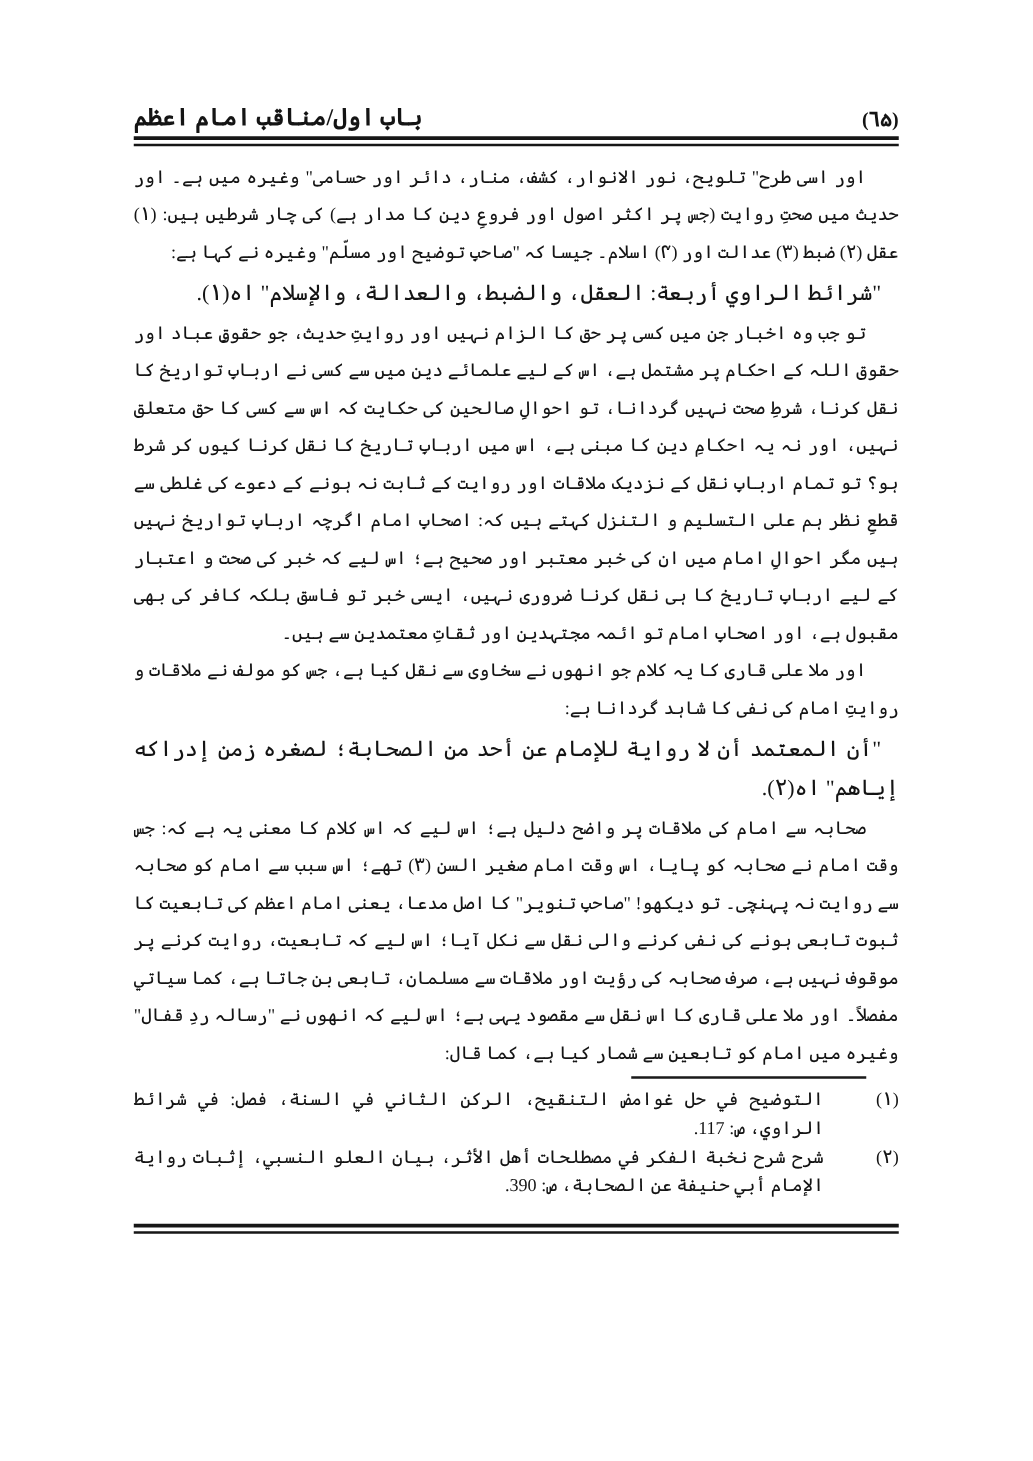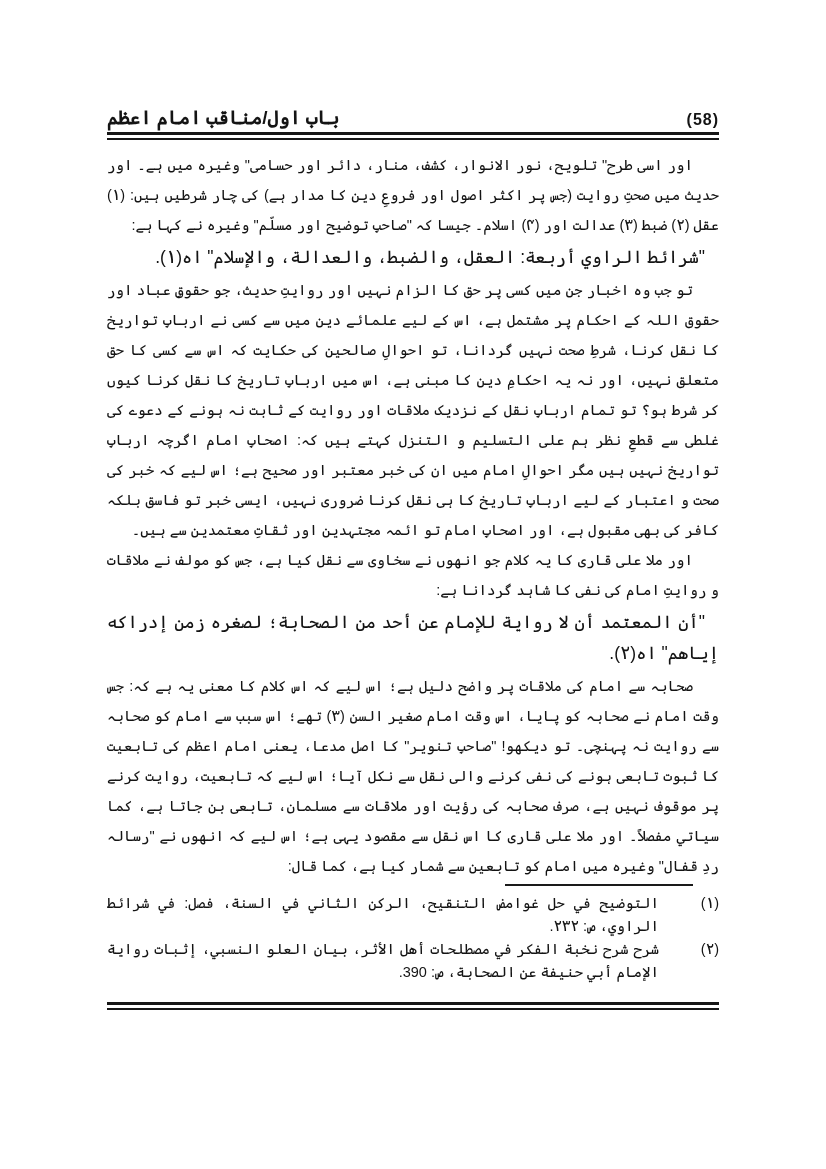--- a/index.html
+++ b/index.html
@@ -1,24 +1,24 @@
 <!DOCTYPE html>
 <html lang="ur" dir="ltr"><head>
 <meta charset="utf-8">
 <style>
   html,body{margin:0;padding:0;background:#e8e8e8;}
   .page{
     position:relative;
     width:826px;height:1169px;
     background:#ffffff;
-    font-family:Liberation Sans, sans-serif;
+    font-family:Liberation Serif, serif;
     color:#141414;
     overflow:hidden;
     box-sizing:border-box;
-    padding-top:95px;
+    padding-top:72px;
   }
   .content{width:612px;margin:0 auto;}
   
   .page-header{
     display:flex;
     flex-direction:row-reverse;
     justify-content:space-between;
     align-items:flex-end;
     direction:rtl;
     height:34px;
@@ -94,41 +94,41 @@
   .bottom-rule{margin-top:14px;}
 </style>
 </head>
 <body>
 
 <div class="page">
   <div class="content">
 
     <header class="page-header">
       <span class="chapter-title">باب اول/مناقب امام اعظم</span>
-      <span class="page-number">(58)</span>
+      <span class="page-number">(۶۵)</span>
     </header>
 
     <div class="double-rule"></div>
 
     <main class="body-text">
       <p class="urdu-para">اور اسی طرح" تلویح، نور الانوار، کشف، منار، دائر اور حسامی" وغیرہ میں ہے۔ اور حدیث میں صحتِ روایت (جس پر اکثر اصول اور فروعِ دین کا مدار ہے) کی چار شرطیں ہیں: (۱) عقل (۲) ضبط (۳) عدالت اور (۴) اسلام۔ جیسا کہ "صاحبِ توضیح اور مسلّم" وغیرہ نے کہا ہے:</p>
       <p class="arabic-quote">"شرائط الراوي أربعة: العقل، والضبط، والعدالة، والإسلام" اه(۱).</p>
       <p class="urdu-para">تو جب وہ اخبار جن میں کسی پر حق کا الزام نہیں اور روایتِ حدیث، جو حقوقِ عباد اور حقوق اللہ کے احکام پر مشتمل ہے، اس کے لیے علمائے دین میں سے کسی نے اربابِ تواریخ کا نقل کرنا، شرطِ صحت نہیں گردانا، تو احوالِ صالحین کی حکایت کہ اس سے کسی کا حق متعلق نہیں، اور نہ یہ احکامِ دین کا مبنی ہے، اس میں اربابِ تاریخ کا نقل کرنا کیوں کر شرط ہو؟ تو تمام اربابِ نقل کے نزدیک ملاقات اور روایت کے ثابت نہ ہونے کے دعوے کی غلطی سے قطعِ نظر ہم علی التسلیم و التنزل کہتے ہیں کہ: اصحابِ امام اگرچہ اربابِ تواریخ نہیں ہیں مگر احوالِ امام میں ان کی خبر معتبر اور صحیح ہے؛ اس لیے کہ خبر کی صحت و اعتبار کے لیے اربابِ تاریخ کا ہی نقل کرنا ضروری نہیں، ایسی خبر تو فاسق بلکہ کافر کی بھی مقبول ہے، اور اصحابِ امام تو ائمہ مجتہدین اور ثقاتِ معتمدین سے ہیں۔</p>
       <p class="urdu-para">اور ملا علی قاری کا یہ کلام جو انھوں نے سخاوی سے نقل کیا ہے، جس کو مولف نے ملاقات و روایتِ امام کی نفی کا شاہد گردانا ہے:</p>
       <p class="arabic-quote">"أن المعتمد أن لا رواية للإمام عن أحد من الصحابة؛ لصغره زمن إدراكه إياهم" اه(۲).</p>
       <p class="urdu-para">صحابہ سے امام کی ملاقات پر واضح دلیل ہے؛ اس لیے کہ اس کلام کا معنی یہ ہے کہ: جس وقت امام نے صحابہ کو پایا، اس وقت امام صغیر السن (۳) تھے؛ اس سبب سے امام کو صحابہ سے روایت نہ پہنچی۔ تو دیکھو! "صاحبِ تنویر" کا اصل مدعا، یعنی امام اعظم کی تابعیت کا ثبوت تابعی ہونے کی نفی کرنے والی نقل سے نکل آیا؛ اس لیے کہ تابعیت، روایت کرنے پر موقوف نہیں ہے، صرف صحابہ کی رؤیت اور ملاقات سے مسلمان، تابعی بن جاتا ہے، کما سیاتي مفصلاً۔ اور ملا علی قاری کا اس نقل سے مقصود یہی ہے؛ اس لیے کہ انھوں نے "رسالہ ردِ قفال" وغیرہ میں امام کو تابعین سے شمار کیا ہے، کما قال:</p>
       <p class="arabic-quote">"فقد أخرج "الشيخان" عن أبي هريرة رضي الله تعالى عنه، أن النبي ﷺ قال: ((لَوْ كَانَ الْعِلْمُ عِنْدَ الثُّرَيَّا لَتَنَاوَلَهُ رِجَالٌ مِنْ أَبْنَاءِ فَارِسَ)) و من المعلوم</p>
     </main>
 
     <div class="footnote-sep"></div>
 
     <ol class="footnotes">
       <li class="footnote-row">
         <span class="fn-num">(۱)</span>
-        <span class="fn-text">التوضيح في حل غوامض التنقيح، الركن الثاني في السنة، فصل: في شرائط الراوي، ص: ٢٣٢.</span>
+        <span class="fn-text">التوضيح في حل غوامض التنقيح، الركن الثاني في السنة، فصل: في شرائط الراوي، ص: 117.</span>
       </li>
       <li class="footnote-row">
         <span class="fn-num">(۲)</span>
         <span class="fn-text">شرح شرح نخبة الفكر في مصطلحات أهل الأثر، بيان العلو النسبي، إثبات رواية الإمام أبي حنيفة عن الصحابة، ص: 390.</span>
       </li>
       <li class="footnote-row">
         <span class="fn-num">(۳)</span>
         <span class="fn-text">
           <span class="fn-label">صغیر السن:</span><span> کم عمر، خرد سال۔</span>
         </span>

